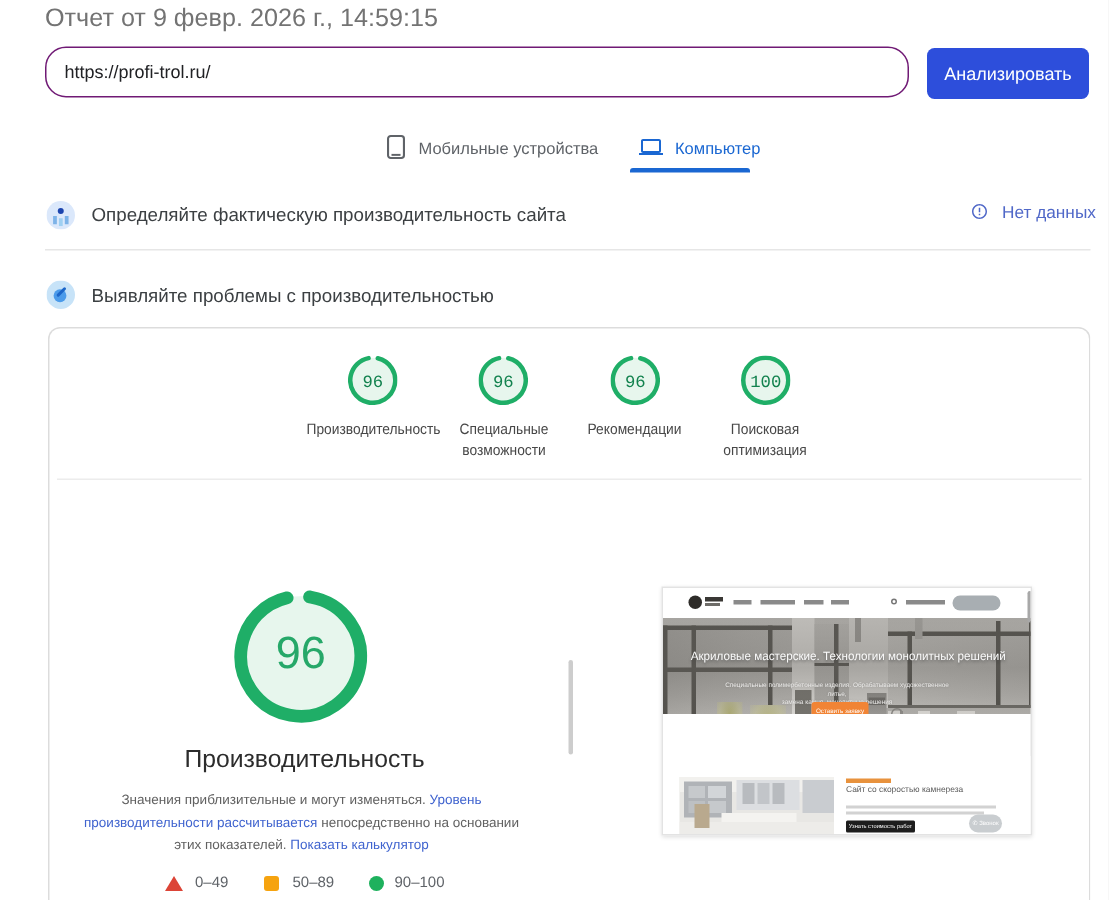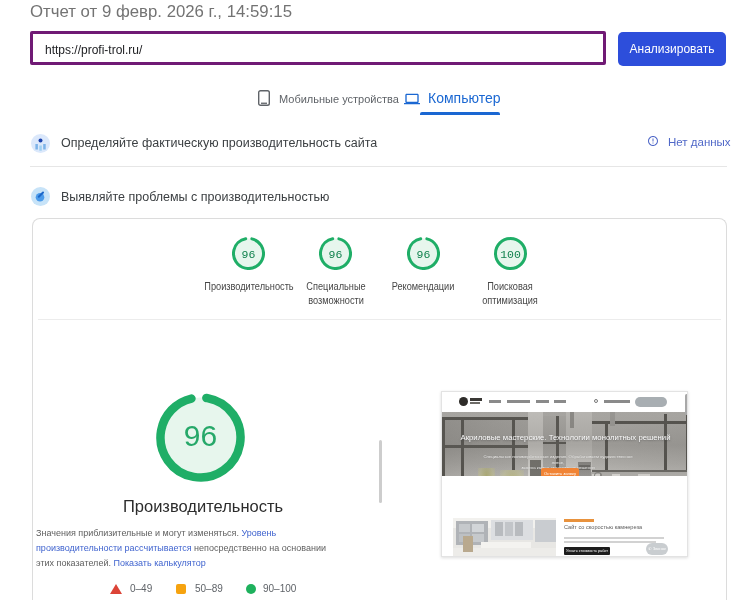--- a/index.html
+++ b/index.html
@@ -1,32 +1,32 @@
 <!DOCTYPE html>
 <html><head>
 <meta charset="utf-8">
 <style>
 *{margin:0;padding:0;box-sizing:border-box}
 html,body{width:739px;height:600px;background:#fff;font-family:"Liberation Sans",sans-serif;overflow:hidden;position:relative}
 .abs{position:absolute}
 .title{left:30px;top:2px;font-size:16.8px;color:#737373}
-.urlbox{left:30px;top:31px;width:576px;height:34px;border:3px solid #701a75;border-radius:2px;font-size:12px;color:#202124;line-height:32px;padding-left:12px}
+.urlbox{left:30px;top:31px;width:576px;height:34px;border:1px solid #701a75;border-radius:14px;font-size:12px;color:#202124;line-height:32px;padding-left:12px}
 .btn{left:618px;top:32px;width:108px;height:34px;background:#2d4edb;border-radius:5px;color:#fff;font-size:12px;text-align:center;line-height:34px}
 .tab1{left:258px;top:90px;color:#5f6368;font-size:11px}
-.tab2{left:402px;top:90px;color:#1a67d2;font-size:14px}
+.tab2{left:424px;top:90px;color:#1a67d2;font-size:11px}
 .tabund{left:420px;top:112px;width:80px;height:3px;background:#1a67d2;border-radius:2px 2px 0 0}
 .row1t{left:61px;top:136px;font-size:12.5px;color:#3c4043}
 .row2t{left:61px;top:190px;font-size:12.5px;color:#3c4043}
 .nodata{left:668px;top:136px;font-size:11.5px;color:#5068c8}
 .sep1{left:30px;top:166px;width:697px;height:1px;background:#e6e6e6}
 .card{left:32px;top:218px;width:695px;height:382px;border:1px solid #dcdcdc;border-radius:8px 8px 0 0;border-bottom:none}
 .csep{left:38px;top:319px;width:683px;height:1px;background:#ececec}
 .glabel{font-size:10px;color:#474747;text-align:center;line-height:14.5px;transform:scaleX(.92)}
 .bigtitle{left:73px;top:497px;width:260px;text-align:center;font-size:16.5px;color:#2c2c2c}
-.para{left:36px;top:526px;width:330px;text-align:left;font-size:9px;line-height:15px;color:#616161}
+.para{left:36px;top:526px;width:330px;text-align:center;font-size:9px;line-height:15px;color:#616161}
 .para a{color:#4064cf;text-decoration:none}
 .lg{font-size:10px;color:#5f6368}
 .lscroll{left:379px;top:440px;width:3px;height:63px;background:#cdcdcd;border-radius:2px}
 .shot{left:441px;top:391px;width:247px;height:166px;border:1px solid #e3e3e3;box-shadow:0 1px 3px rgba(0,0,0,.14);background:#fff;overflow:hidden}
 .sh{position:absolute}
 </style>
 </head>
 <body>
 <div class="abs title">Отчет от 9 февр. 2026&nbsp;г., 14:59:15</div>
 <div class="abs urlbox">https://profi-trol.ru/</div>

